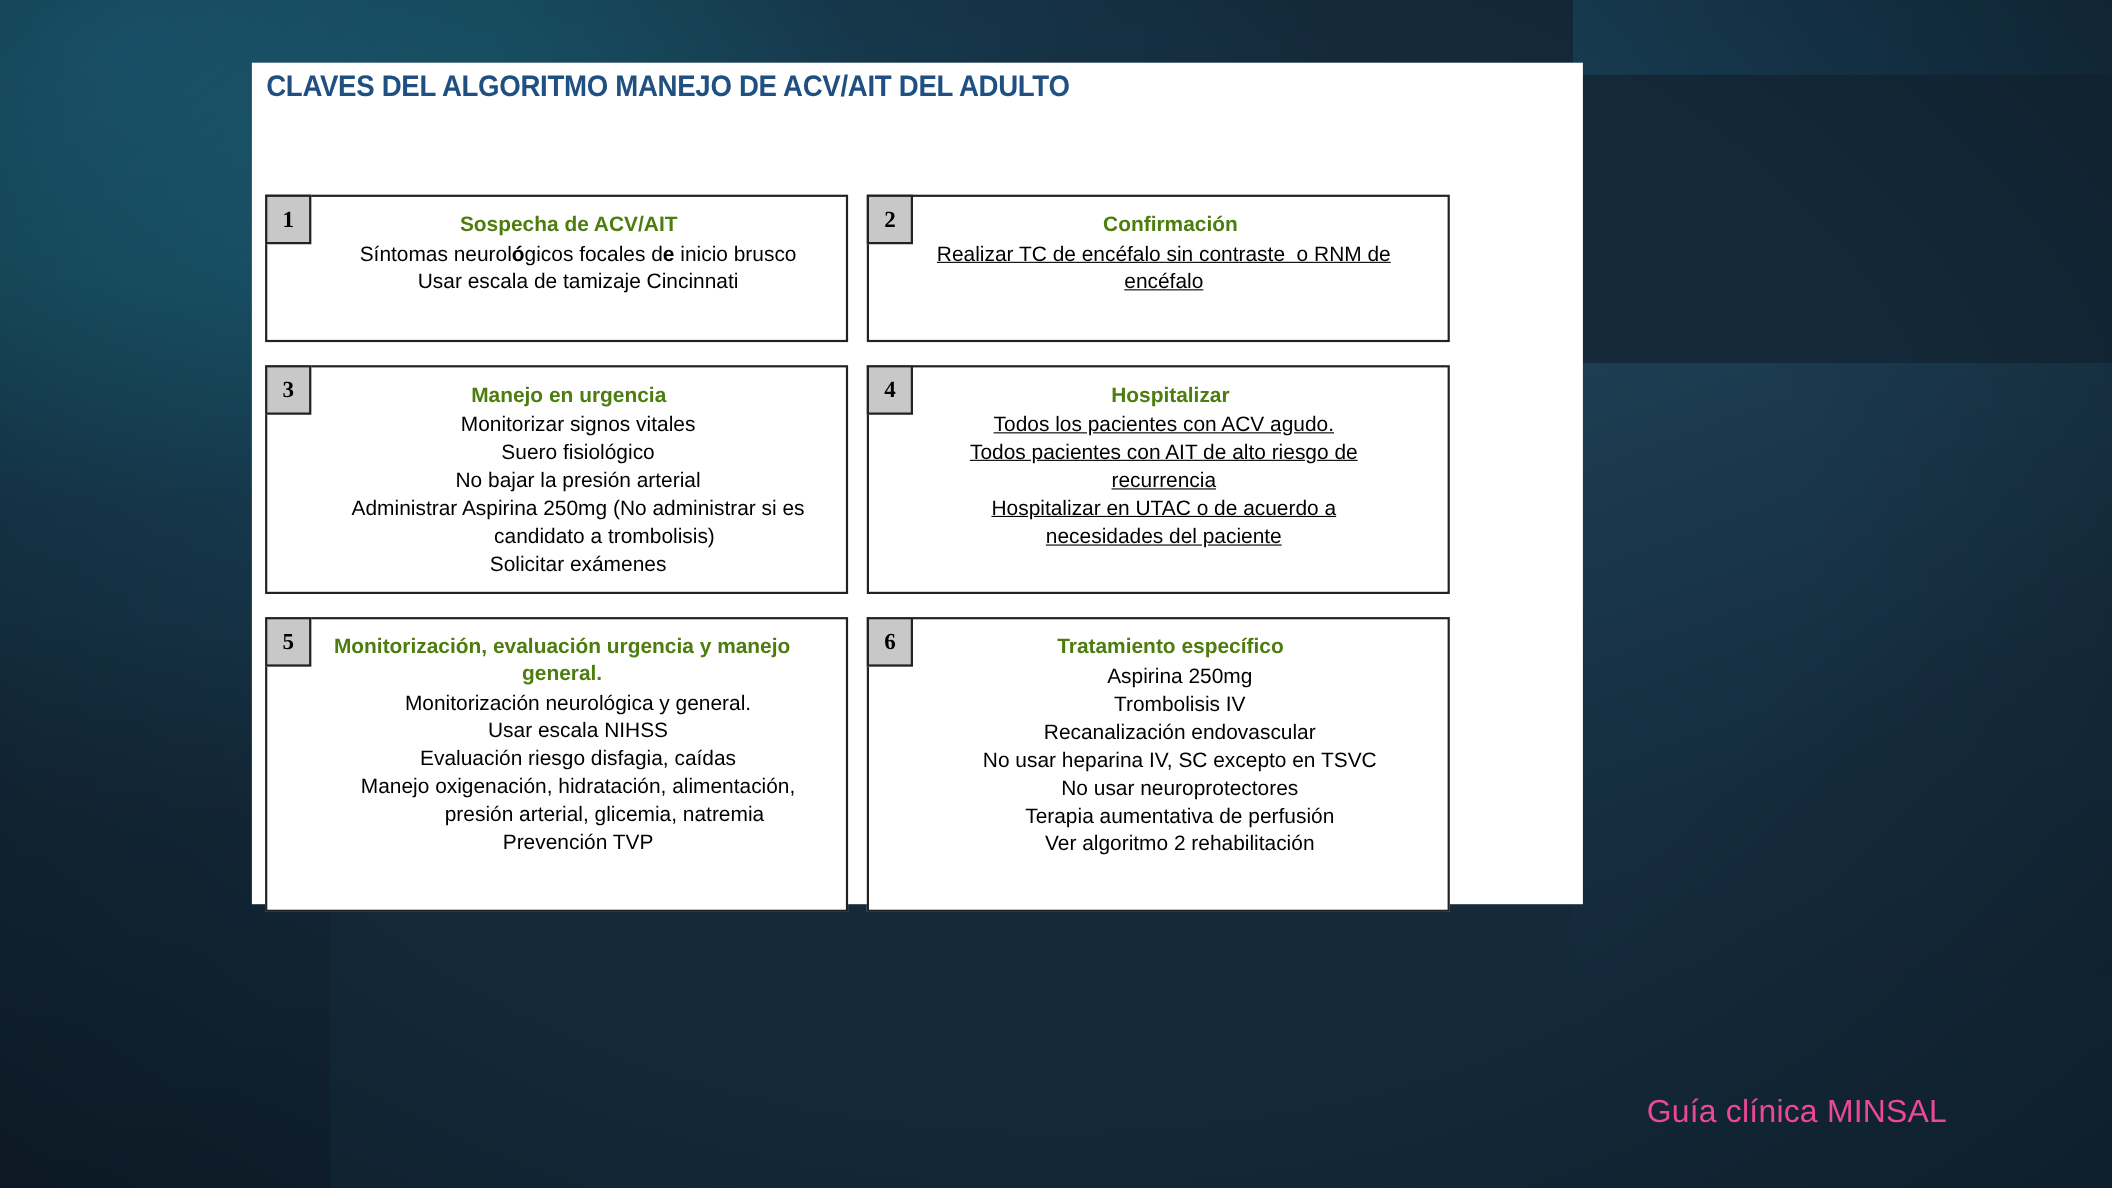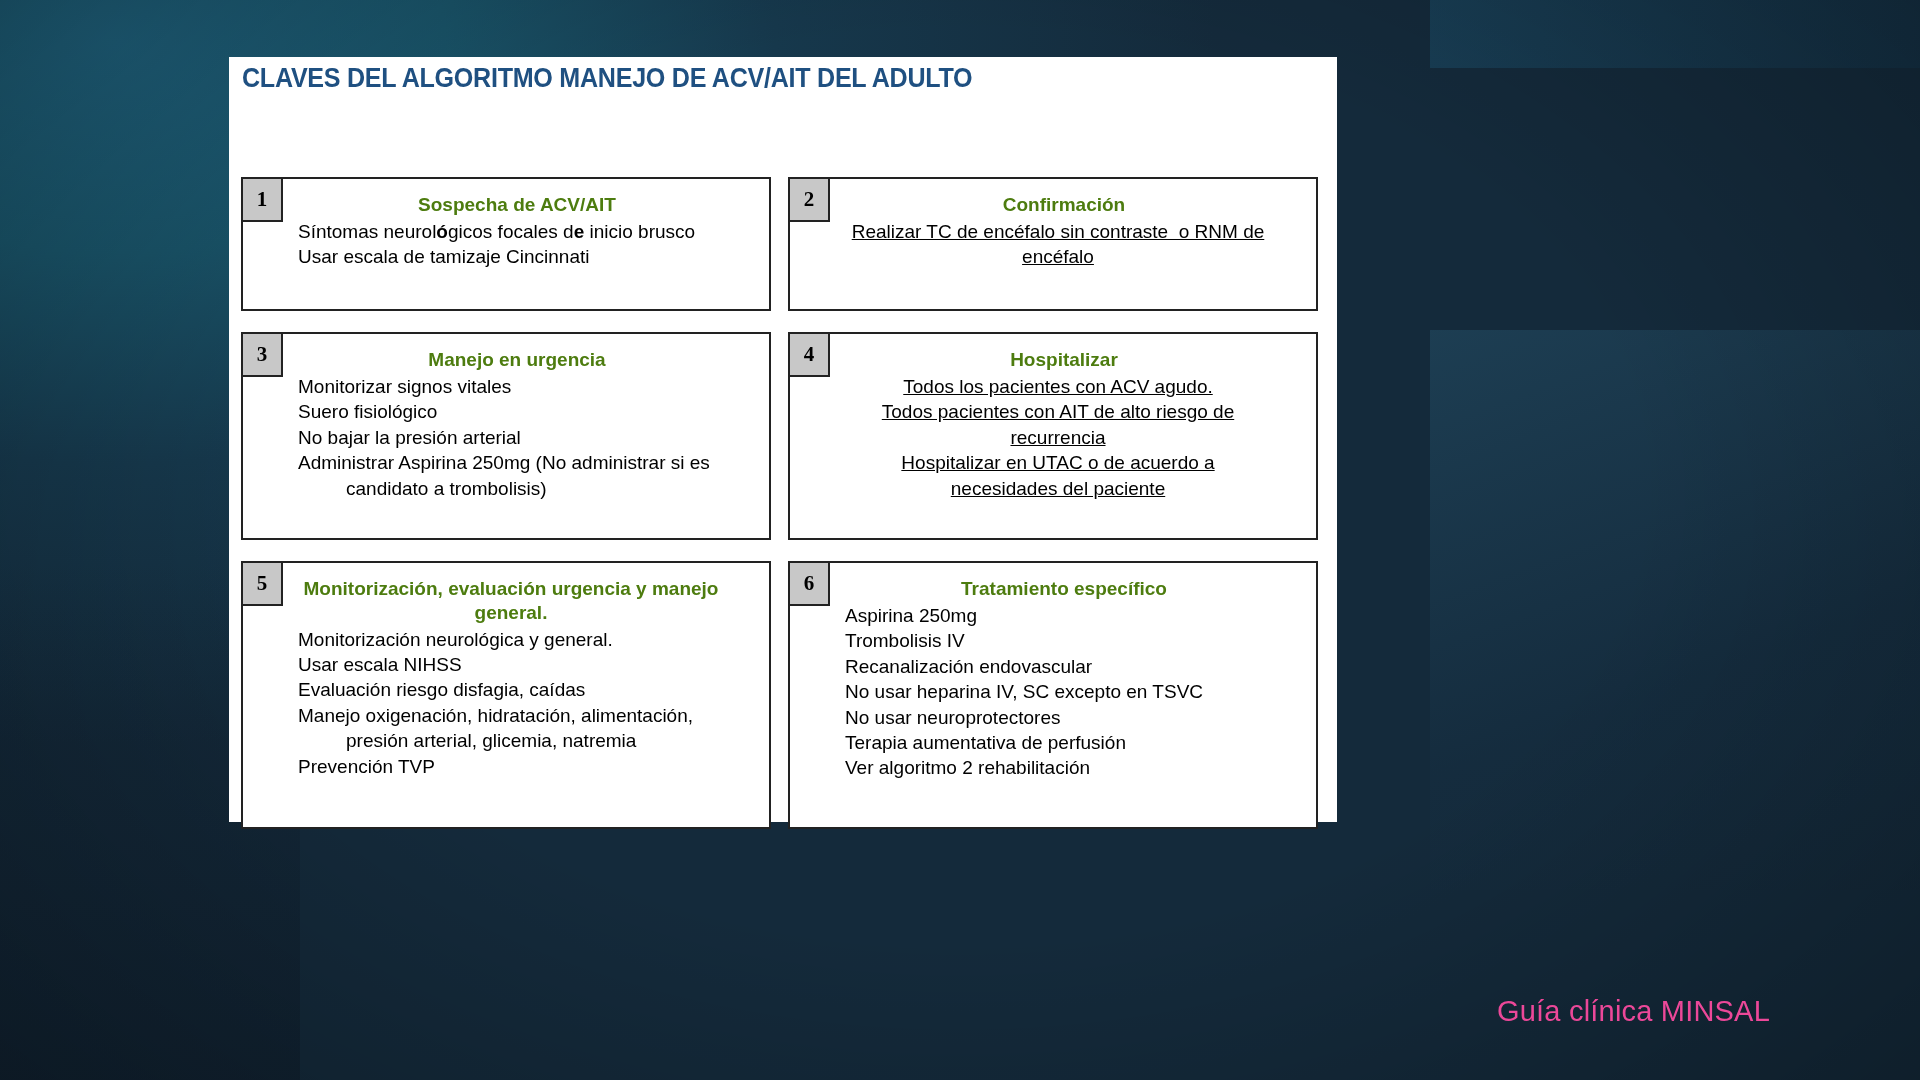--- a/index.html
+++ b/index.html
@@ -42,21 +42,21 @@
   .bg-vign {
     position: absolute; inset: 0;
     background: radial-gradient(ellipse 1500px 1000px at 50% 45%, rgba(0,0,0,0) 45%, rgba(0,0,0,.35) 100%);
   }
 
   
   .card {
     position: absolute;
     left: 229px;
     top: 57px;
-    width: 1108px;
+    width: 1210px;
     height: 765px;
     background: #ffffff;
   }
 
   .slide-title {
     position: absolute;
     left: 13px;
     top: 6px;
     font-family: "Liberation Sans", sans-serif;
     font-size: 27px;
@@ -126,20 +126,21 @@
     padding-right: 8px;
   }
   .box-title.two-line { padding-left: 18px; }
 
   .lines {
     font-size: 19px;
     color: #000000;
     line-height: 1.34;
     padding-left: 43px;
     padding-right: 4px;
+    text-align: center;
   }
   .lines.centered {
     text-align: center;
     padding-left: 28px;
     padding-right: 18px;
     text-decoration: underline;
   }
 
   .line { white-space: pre-wrap; }
   .line .cont {
@@ -203,20 +204,21 @@
     <div class="row r2">
       <div class="cell left">
         <div class="box">
           <div class="badge">3</div>
           <div class="box-title">Manejo en urgencia</div>
           <div class="lines">
             <div class="line">Monitorizar signos vitales</div>
             <div class="line">Suero fisiológico</div>
             <div class="line">No bajar la presión arterial</div>
             <div class="line"><span>Administrar Aspirina 250mg (No administrar si es</span><span class="cont">candidato a trombolisis)</span></div>
+            <div class="line">Solicitar exámenes</div>
           </div>
         </div>
       </div>
       <div class="cell right">
         <div class="box">
           <div class="badge">4</div>
           <div class="box-title">Hospitalizar</div>
           <div class="lines centered">
             <div class="line">Todos los pacientes con ACV agudo.</div>
             <div class="line"><span>Todos pacientes con AIT de alto riesgo de</span><span class="cont">recurrencia</span></div>

